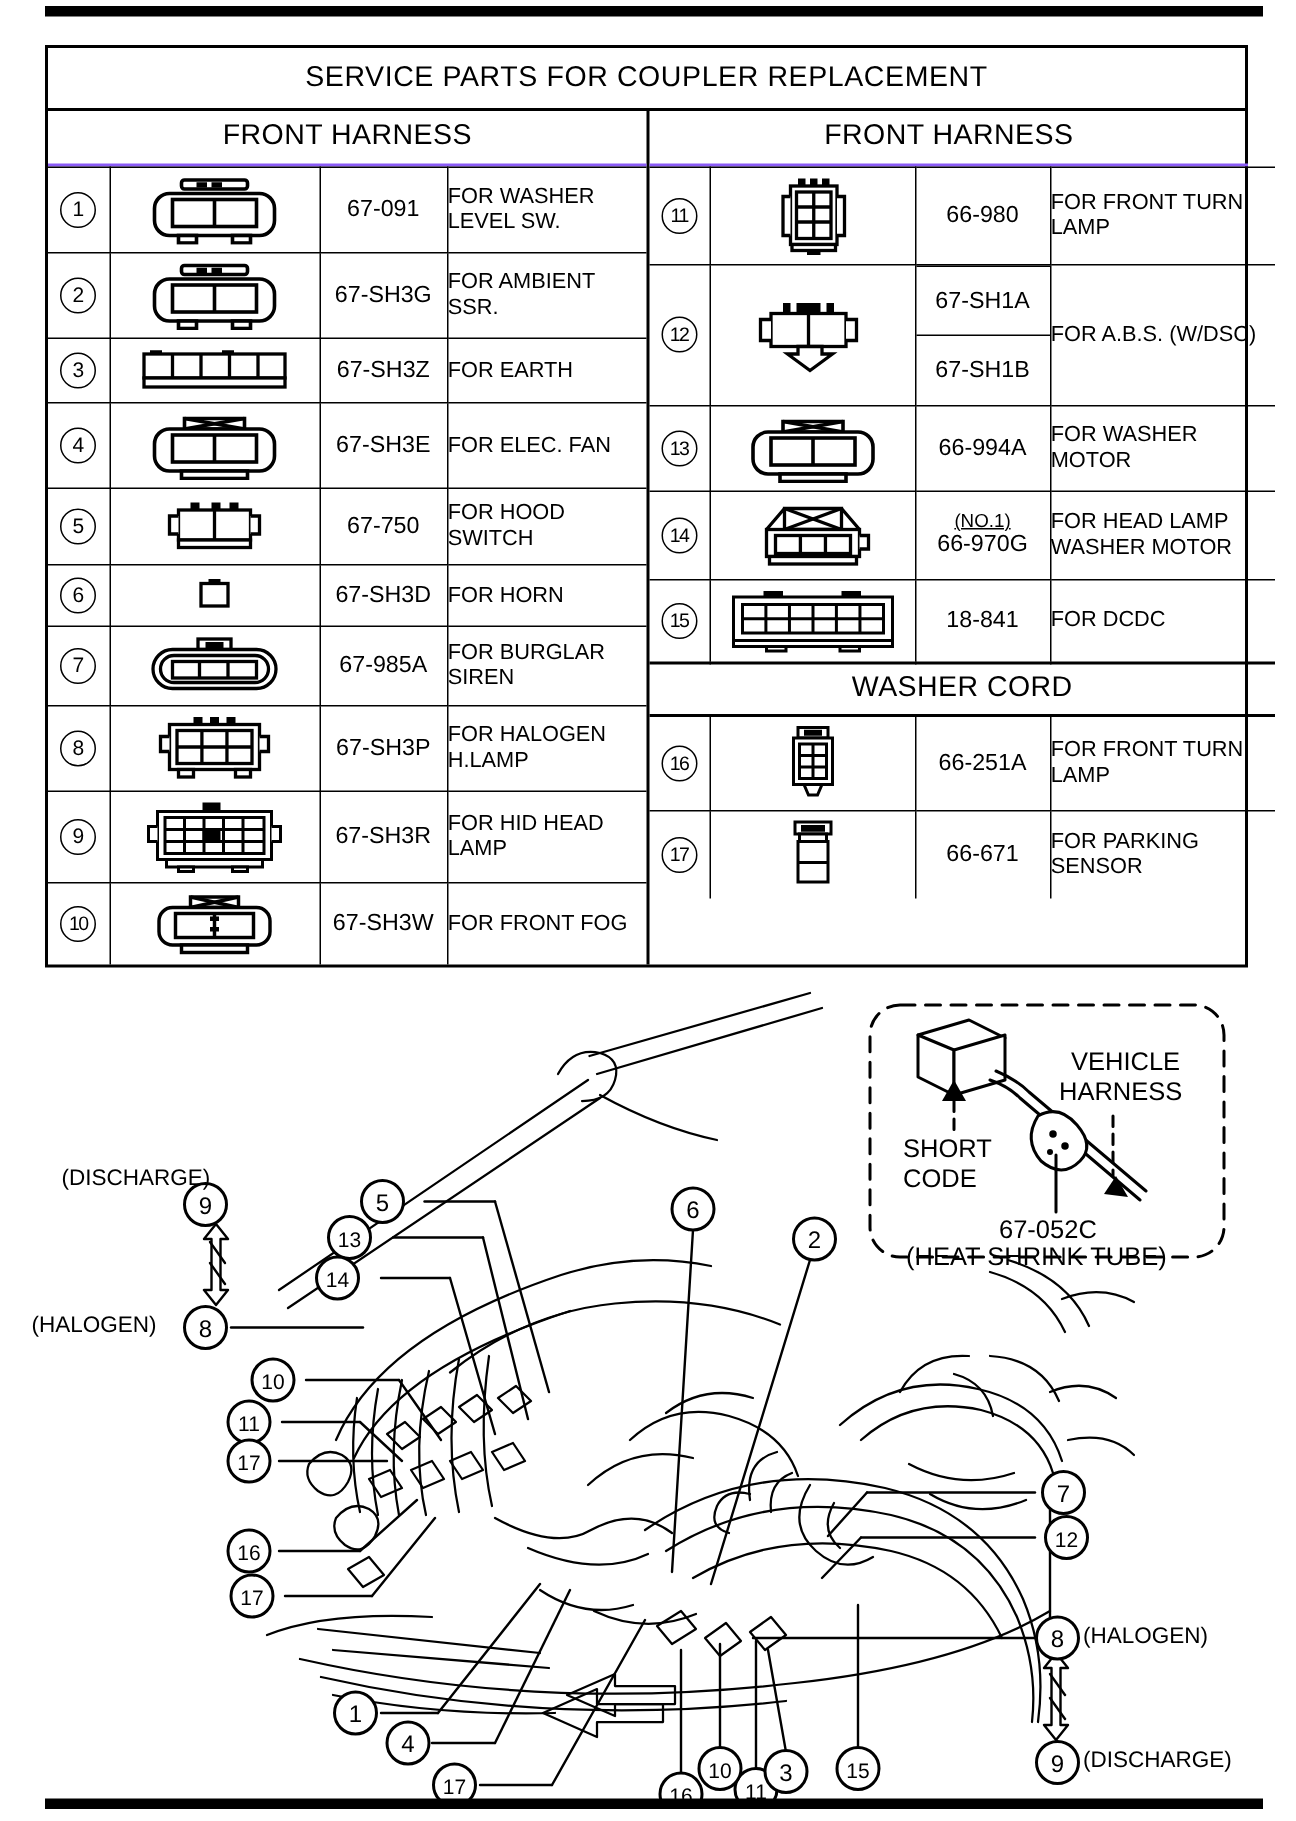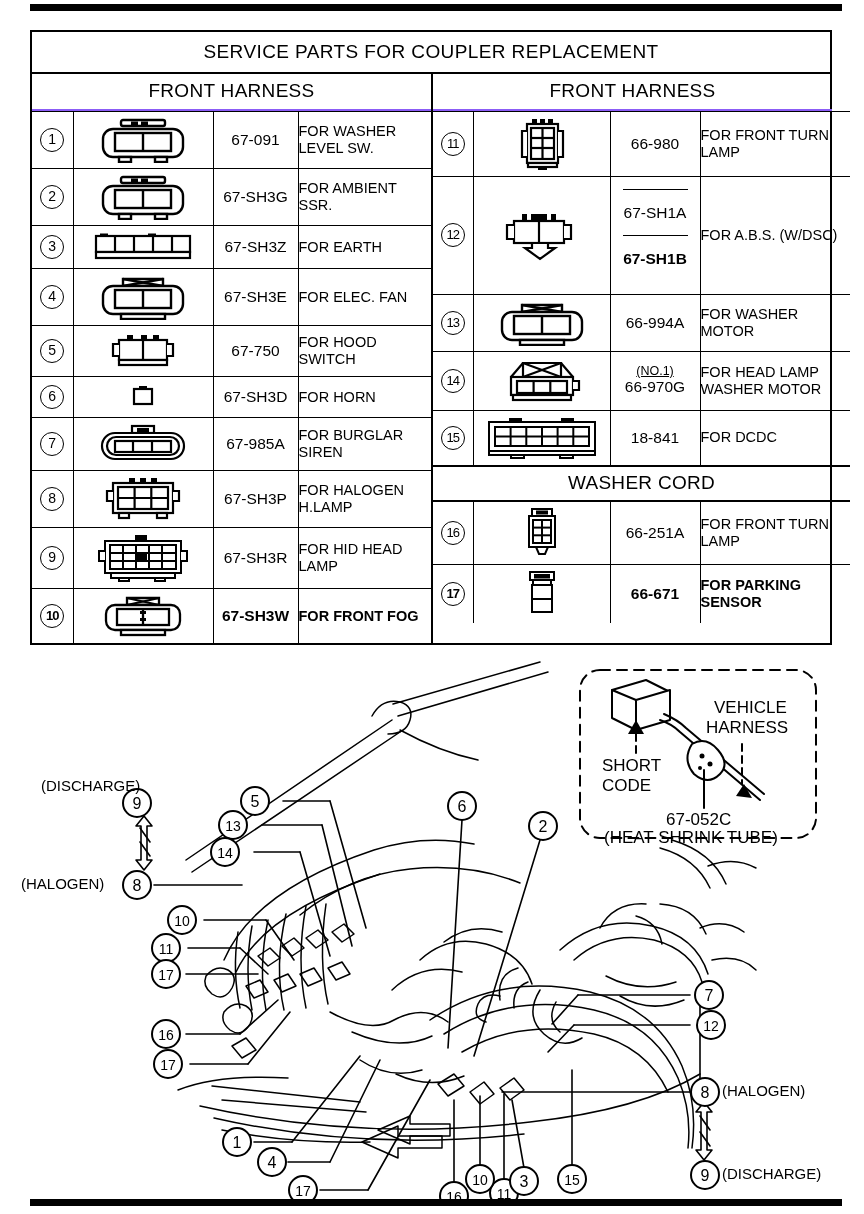--- a/index.html
+++ b/index.html
@@ -60,21 +60,21 @@
     border-collapse: collapse;
     table-layout: fixed;
   }
   table.parts td {
     border: 1px solid #000;
     vertical-align: middle;
     padding: 0;
   }
   table.parts tr > td:first-child { border-left: none; }
   table.parts tr > td:last-child  { border-right: none; }
-  table.parts tr:last-child > td  { border-bottom: none; font-weight: bold; }
+  table.parts tr:last-child > td  { border-bottom: none; }
 
   .c-num  { width: 41px;  text-align: center; }
   .c-ico  { width: 140px; text-align: center; }
   .c-pn   { width: 85px;  text-align: center; font-size: 15.5px; }
   .c-desc { width: 133px; font-size: 14.5px; line-height: 1.14; padding: 3px 4px 3px 5px; }
 
   .col-right .c-num  { width: 40px; }
   .col-right .c-ico  { width: 137px; }
   .col-right .c-pn   { width: 90px; }
   .col-right .c-desc { width: 150px; }
@@ -394,21 +394,21 @@
                 <rect x="43" y="6" width="16" height="6" fill="#000" stroke="none"></rect>
                 <rect x="63" y="6" width="5" height="7" fill="#000" stroke="none"></rect>
                 <rect x="26" y="13" width="50" height="22" fill="#fff"></rect>
                 <line x1="51" y1="13" x2="51" y2="35"></line>
                 <path d="M26 17 h-7 v14 h7" fill="#fff"></path>
                 <path d="M76 17 h7 v14 h-7" fill="#fff"></path>
                 <path d="M44 35 h16 v5 h7 l-15 11 l-15 -11 h7 z" fill="#fff"></path>
               </svg>
             </div>
           </td>
-          <td class="c-pn" style="padding:12px">
+          <td class="c-pn" style="padding:0">
             <table class="sub-pn">
               <tbody>
                 <tr>
                   <td>67-SH1A</td>
                 </tr>
                 <tr>
                   <td>67-SH1B</td>
                 </tr>
               </tbody>
             </table>

